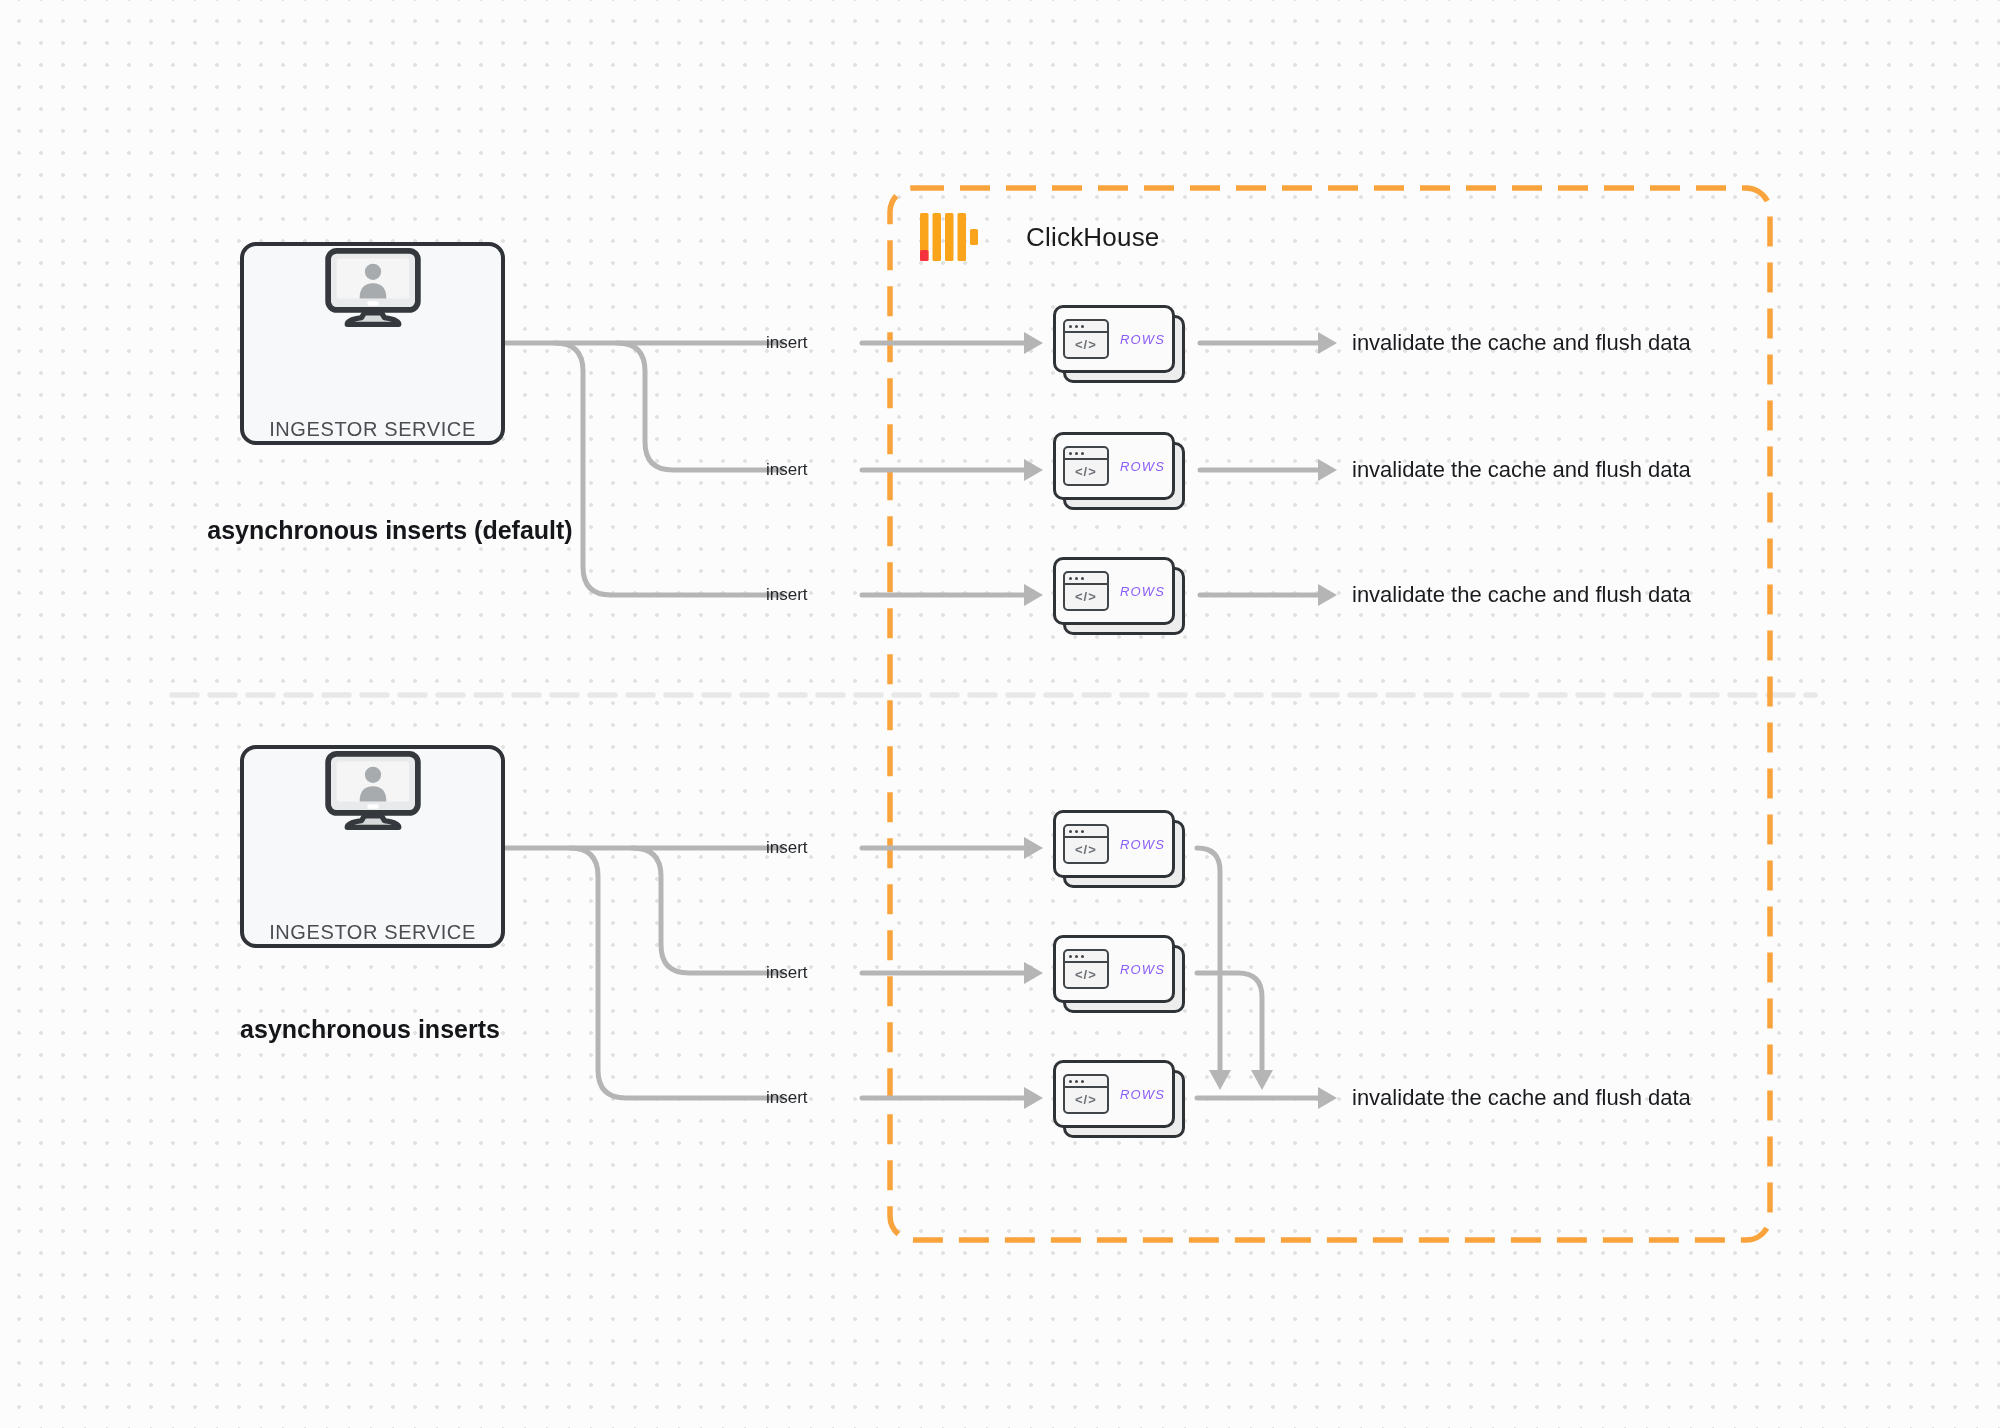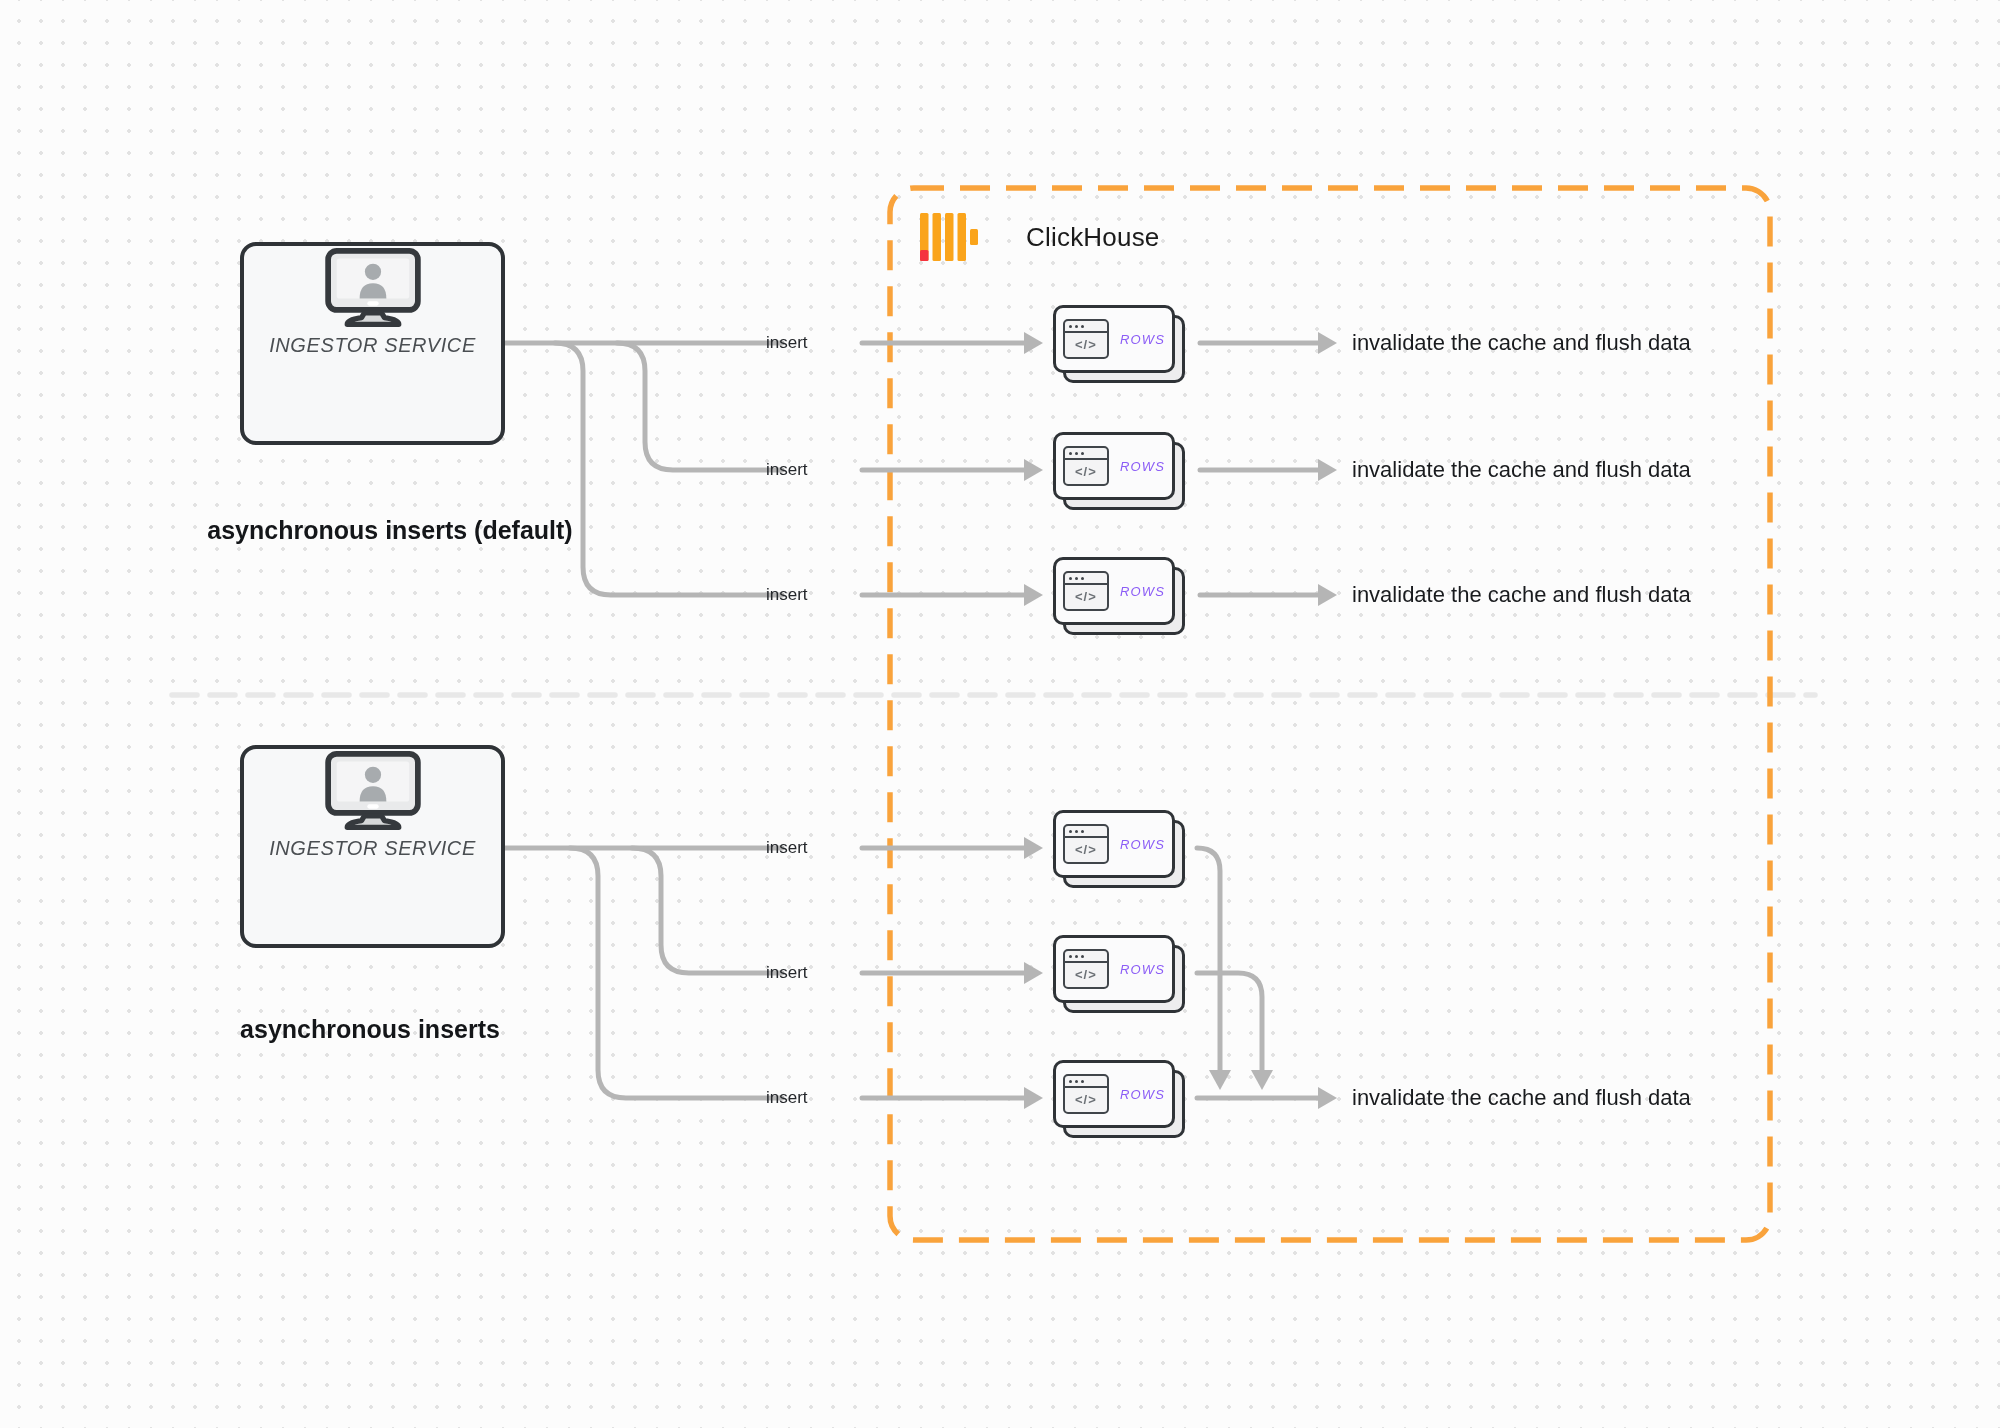--- a/index.html
+++ b/index.html
@@ -10,21 +10,21 @@
     background-image:radial-gradient(circle,#e2e2e2 1.7px,transparent 1.9px);
     background-size:22px 22px;
     background-position:8px 10px;
   }
   .layer{position:absolute;left:0;top:0;}
   .brand{position:absolute;left:920px;top:212px;display:flex;align-items:center;gap:16px;}
   .brand-label{font-size:26px;font-weight:500;color:#1b1b1b;letter-spacing:.2px;margin-left:32px;}
   .ingestor{
     position:absolute;width:265px;height:203px;box-sizing:border-box;
     border:4px solid #2f3337;border-radius:16px;background:#f7f8f9;
-    display:flex;flex-direction:column;align-items:center;justify-content:flex-start;gap:4px;font-style:italic;
+    display:flex;flex-direction:column;align-items:center;justify-content:space-between;gap:4px;
   }
   .ingestor-label{font-size:20px;color:#4a4e52;letter-spacing:.6px;}
   .section-label{position:absolute;font-size:25px;font-weight:700;color:#141619;text-align:center;white-space:nowrap;}
   .insert-label{position:absolute;width:110px;text-align:left;font-size:17px;color:#24272b;line-height:32px;}
   .result-label{position:absolute;font-size:22px;color:#191b1e;white-space:nowrap;line-height:32px;}
   .card{position:absolute;width:132px;height:78px;}
   .card .back,.card .front{
     position:absolute;width:122px;height:68px;box-sizing:border-box;
     border:3px solid #2f3337;border-radius:10px;
   }

